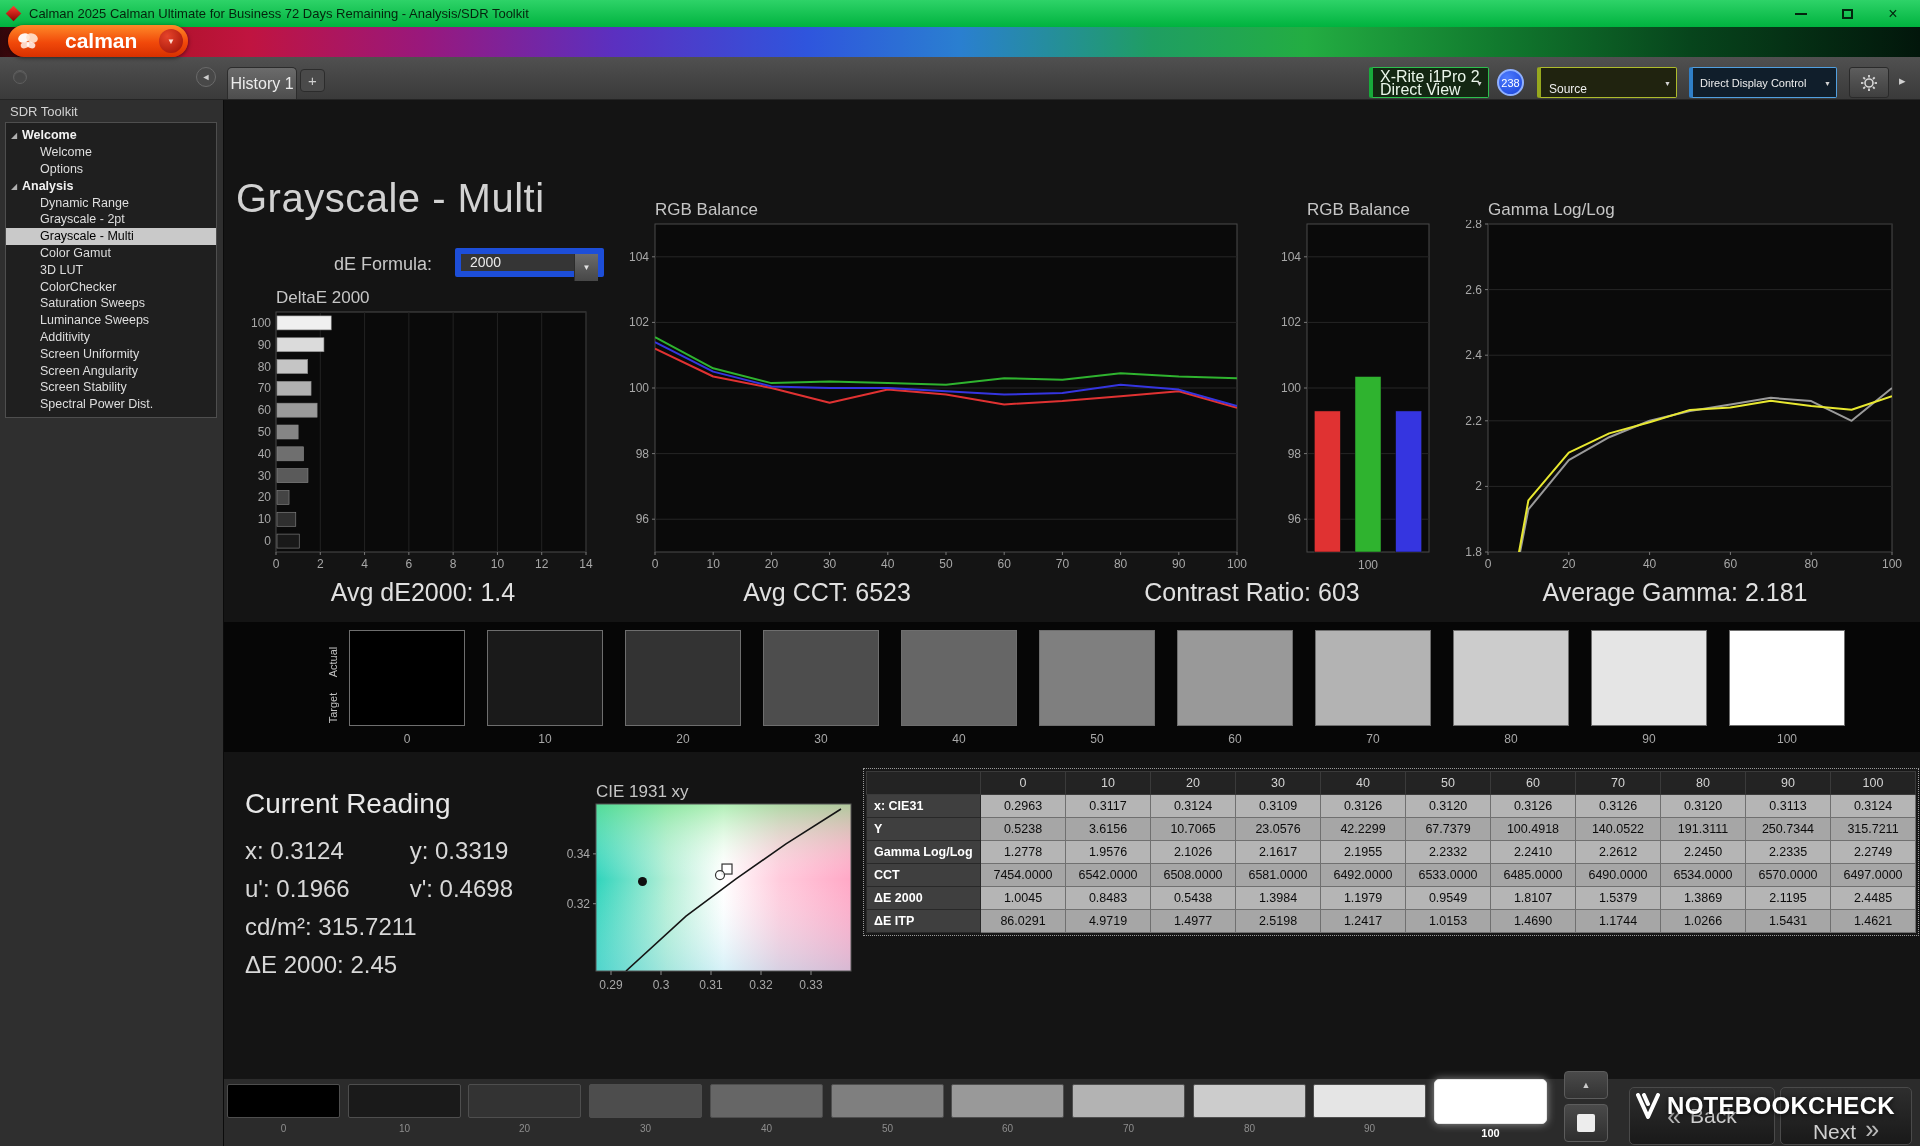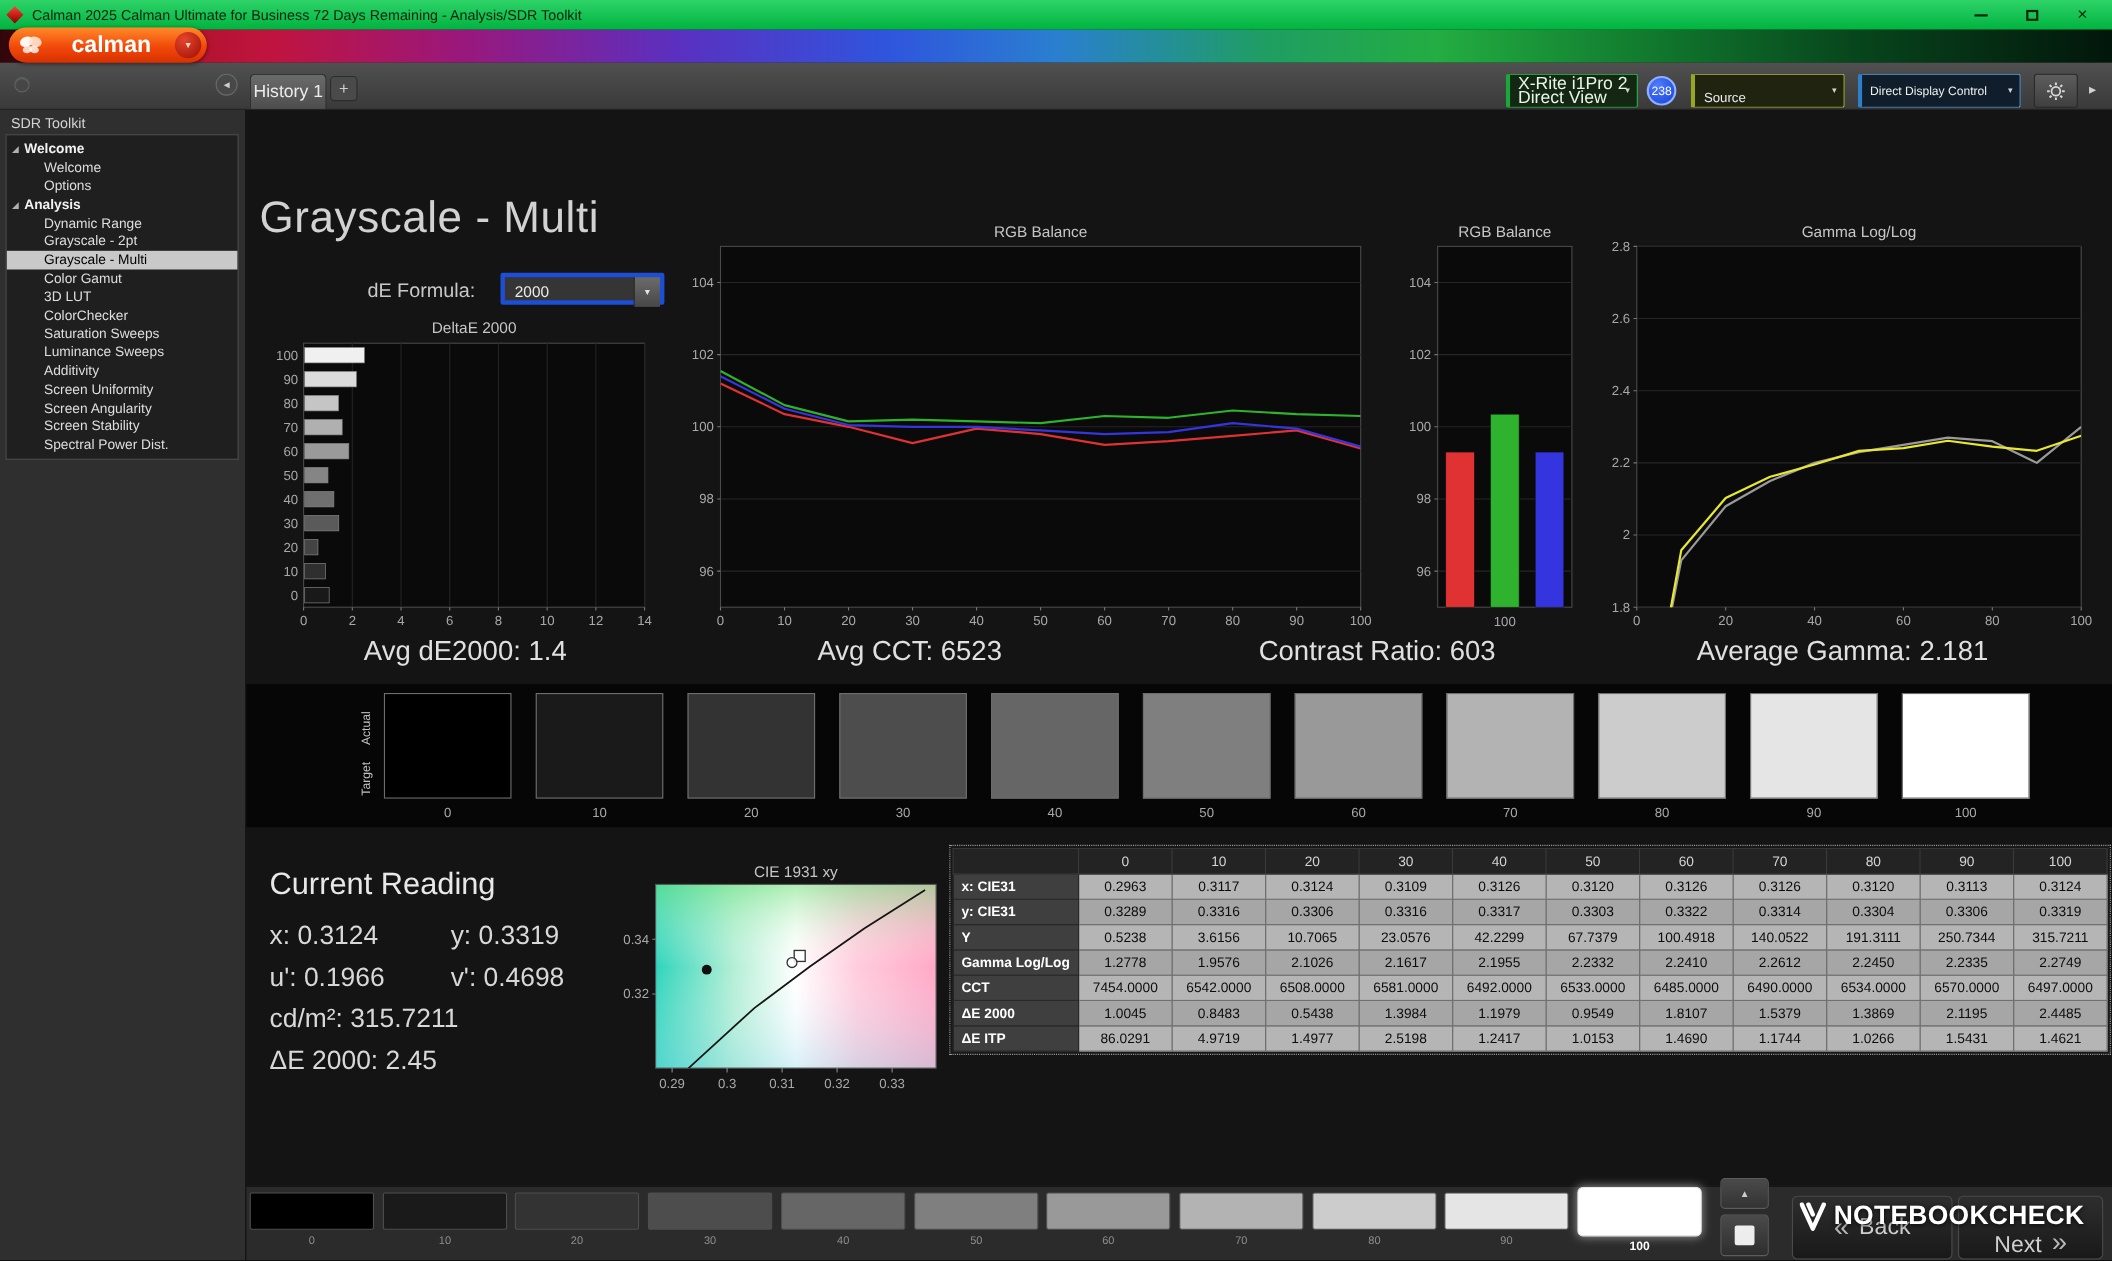--- a/index.html
+++ b/index.html
@@ -69,28 +69,28 @@
   .tree-sec { position:relative; height:17px; line-height:17px; padding-left:16px; color:#f2f2f2;
     font-weight:bold; font-size:12.5px; white-space:nowrap; }
   .expander { position:absolute; left:5px; top:0; font-size:8px; color:#b0b0b0; font-weight:normal; }
   .tree-item { height:16.8px; line-height:16.8px; padding-left:34px; color:#dedede; font-size:12.5px; white-space:nowrap; }
   .tree-item.selected { background:#c9c9c9; color:#000; }
 
   .main { position:absolute; left:224px; top:0; right:0; bottom:0; background:#141414; }
   .page-title { position:absolute; left:12px; top:76px; font-size:40px; font-weight:300; color:#d2d2d2; letter-spacing:.5px; }
   .de-label { position:absolute; left:110px; top:154px; font-size:18px; color:#c8c8c8; }
   .select { position:absolute; left:231px; top:148px; width:149px; height:29px; background:#353535;
-    border:4px solid #1d4ed8; border-radius:2px; color:#ececec; font-size:14px;
-    display:flex; align-items:flex-end; padding-left:9px; }
+    border:6px solid #1d4ed8; border-radius:2px; color:#ececec; font-size:14px;
+    display:flex; align-items:flex-start; padding-left:9px; }
   .sel-arrow { position:absolute; right:0; top:0; width:24px; height:27px;
     background:linear-gradient(180deg,#6b6b6b,#474747); border-left:1px solid #2c2c2c;
     display:flex; align-items:center; justify-content:center; font-size:8px; color:#e2e2e2; }
 
   .chart { position:absolute; }
-  .chart-title { height:20px; line-height:20px; text-align:center; color:#c6c6c6; font-size:14px; }
+  .chart-title { height:20px; line-height:20px; text-align:left; color:#c6c6c6; font-size:17px; }
 
   .stat { position:absolute; top:478px; width:300px; text-align:center; font-size:25px; color:#e0e0e0; white-space:nowrap; }
 
   .swatch-strip { position:absolute; left:0; top:522px; width:1696px; height:130px; background:#060606; }
   .swatch { position:absolute; top:8px; width:116px; height:96px; border:1px solid #6e6e6e; }
   .swatch-label { position:absolute; top:110px; width:116px; text-align:center; font-size:12px; color:#a8a8a8; }
   .rot { position:absolute; font-size:11px; color:#c2c2c2; width:70px; text-align:center; transform:rotate(-90deg); }
 
   .cr { position:absolute; left:21px; top:688px; color:#d8d8d8; }
   .cr-head { font-size:28px; color:#e8e8e8; margin-bottom:17px; }
@@ -543,34 +543,20 @@
                 <td>0.3109</td>
                 <td>0.3126</td>
                 <td>0.3120</td>
                 <td>0.3126</td>
                 <td>0.3126</td>
                 <td>0.3120</td>
                 <td>0.3113</td>
                 <td>0.3124</td>
               </tr>
               <tr>
-                <td class="row-lbl">y: CIE31</td>
-                <td>0.3289</td>
-                <td>0.3316</td>
-                <td>0.3306</td>
-                <td>0.3316</td>
-                <td>0.3317</td>
-                <td>0.3303</td>
-                <td>0.3322</td>
-                <td>0.3314</td>
-                <td>0.3304</td>
-                <td>0.3306</td>
-                <td>0.3319</td>
-              </tr>
-              <tr>
                 <td class="row-lbl">Y</td>
                 <td>0.5238</td>
                 <td>3.6156</td>
                 <td>10.7065</td>
                 <td>23.0576</td>
                 <td>42.2299</td>
                 <td>67.7379</td>
                 <td>100.4918</td>
                 <td>140.0522</td>
                 <td>191.3111</td>

